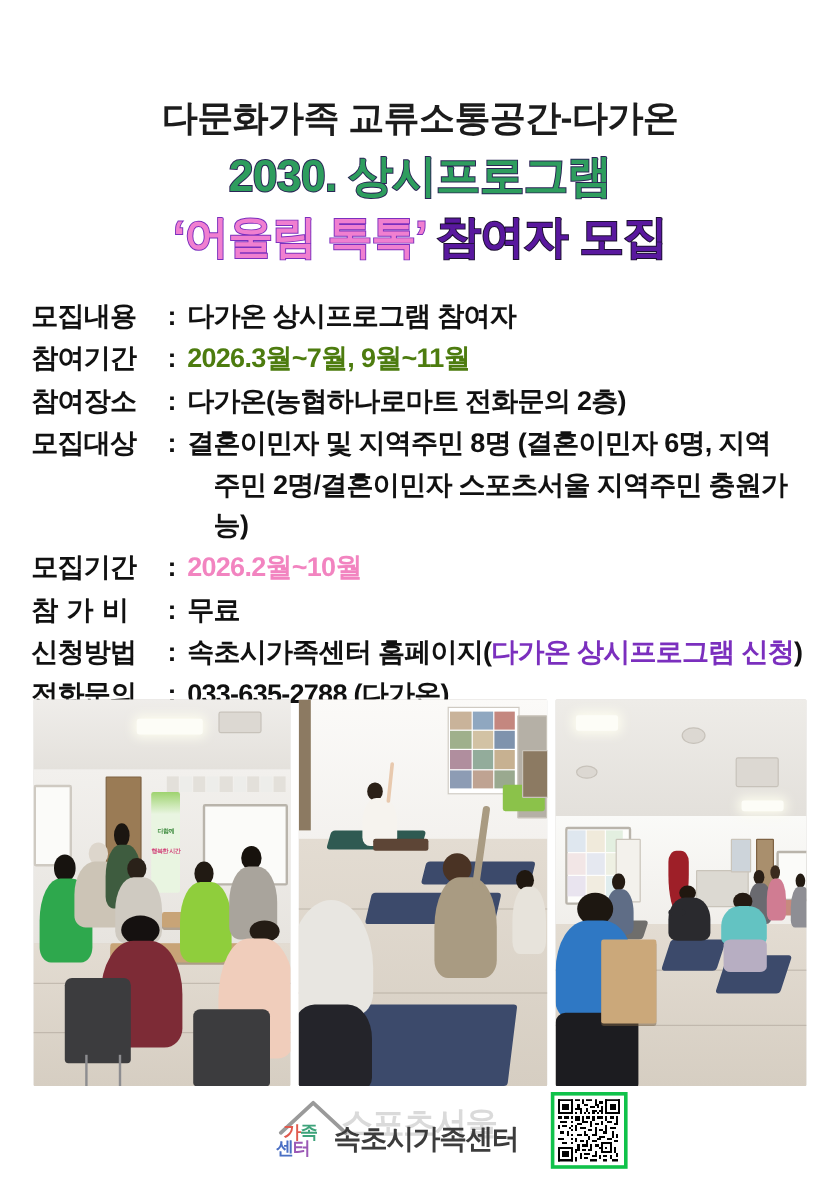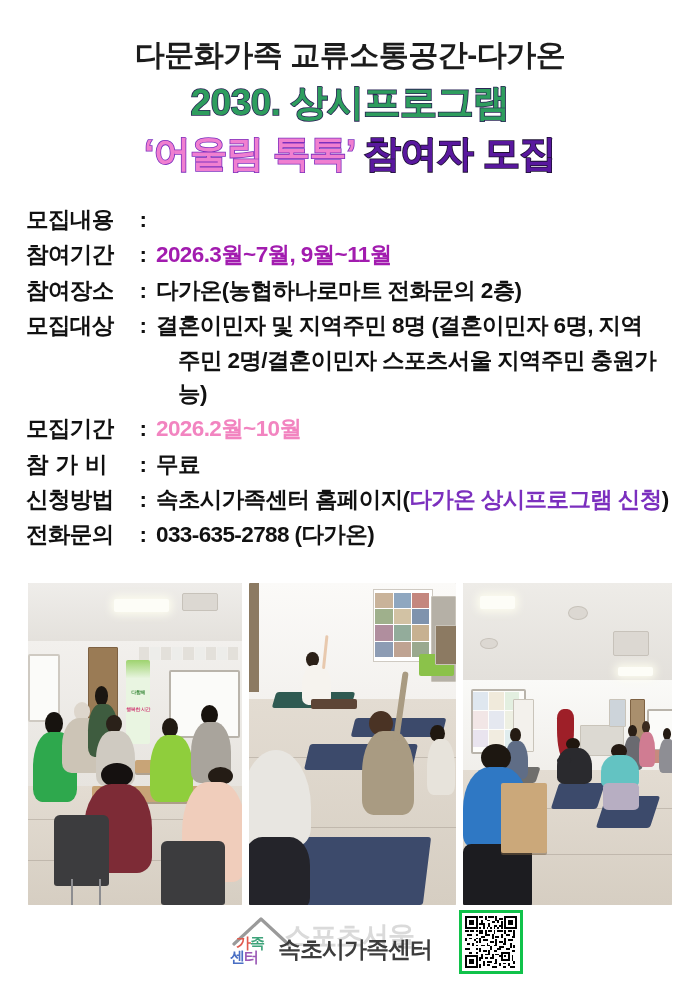--- a/index.html
+++ b/index.html
@@ -25,20 +25,21 @@
   .title-block {
     padding-top: 36px;
     text-align: center;
   }
   .title-line1 {
     font-size: 30px;
     font-weight: 700;
     color: #1c1c1c;
     letter-spacing: -0.5px;
     line-height: 1.25;
+    margin-top: 44px;
   }
   .title-line2 {
     margin-top: 6px;
     font-size: 37px;
     font-weight: 800;
     letter-spacing: -0.5px;
     line-height: 1.25;
     color: #2e9d5e;
     -webkit-text-stroke: 1.6px #2b2456;
     paint-order: stroke fill;
@@ -100,21 +101,21 @@
     font-size: 22.5px;
     font-weight: 700;
     color: #111111;
     line-height: 1.44;
     letter-spacing: -0.6px;
     margin-bottom: 3px;
   }
   .indent-sub-1 { padding-left: 18px; }
   .indent-sub-2 { padding-left: 152px; }
 
-  .c-red    { color: #a21caf; }
+  .c-red    { color: #4d7c0f; }
   .c-pink   { color: #f284c0; }
   .c-purple { color: #7b2fbe; }
   .c-black  { color: #111111; }
 
   
   .photo-strip {
     position: absolute;
     left: 28px;
     top: 583px;
     width: 644px;
@@ -330,20 +331,21 @@
       <span class="title-pink">‘어울림 톡톡’</span>
       <span class="title-purple">참여자 모집</span>
     </div>
   </div>
 
   <div class="info-block">
 
     <div class="info-row">
       <span class="info-label">모집내용</span>
       <span class="info-colon">:</span>
+      <span class="info-value c-black">다가온 상시프로그램 참여자</span>
     </div>
 
     <div class="info-row">
       <span class="info-label">참여기간</span>
       <span class="info-colon">:</span>
       <span class="info-value c-red">2026.3월~7월, 9월~11월</span>
     </div>
 
     <div class="info-row">
       <span class="info-label">참여장소</span>

